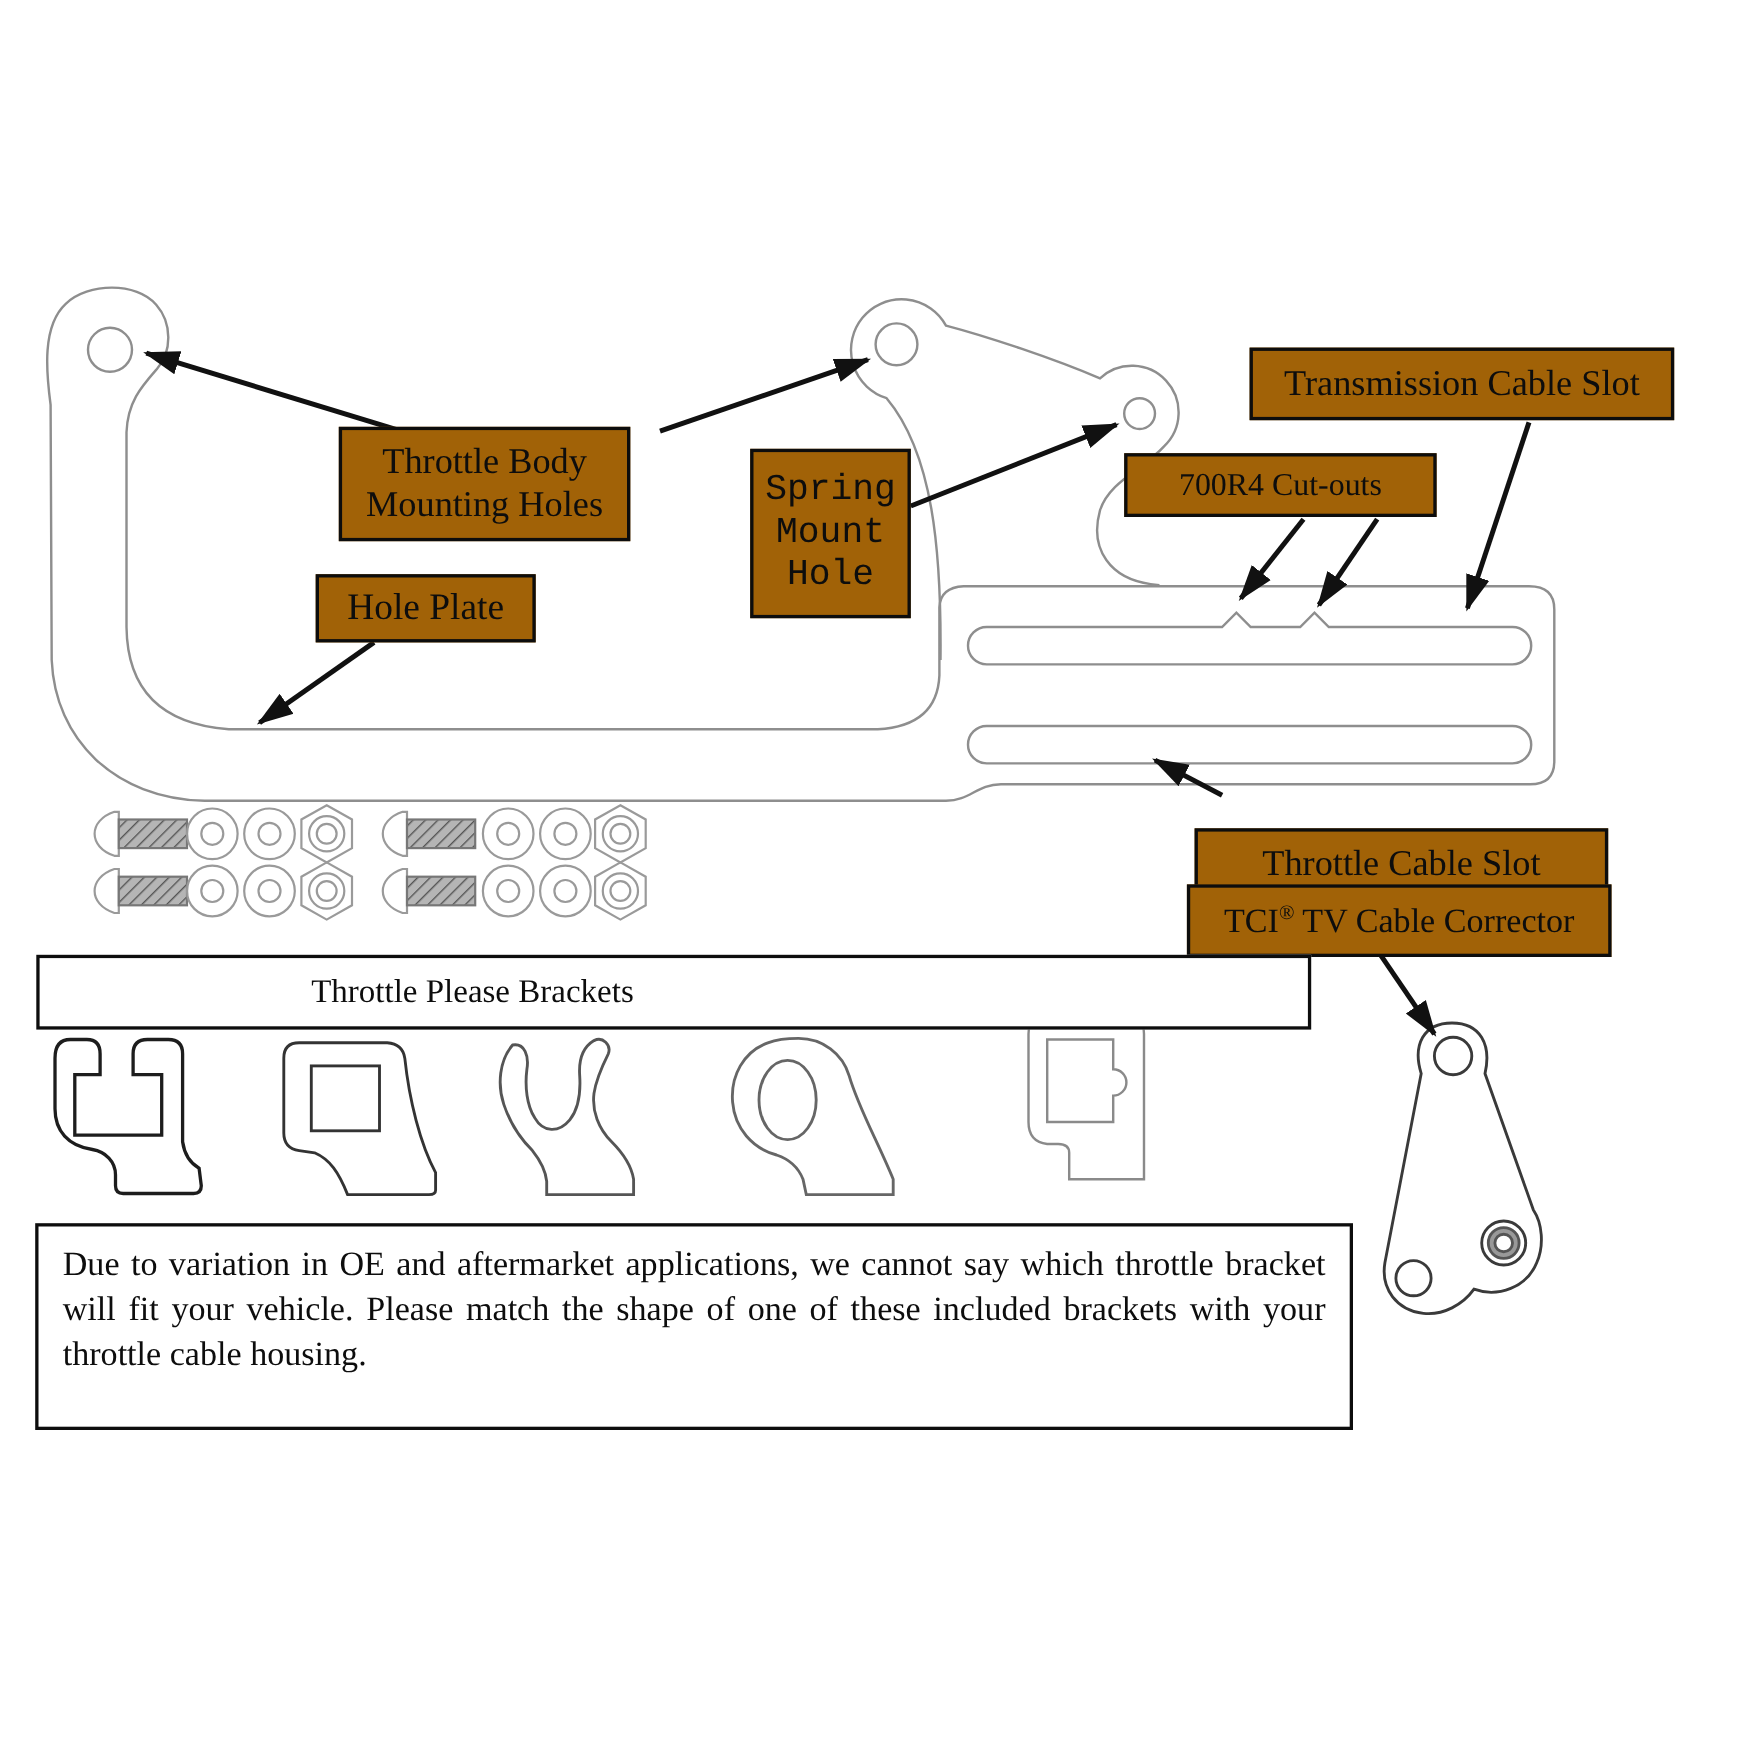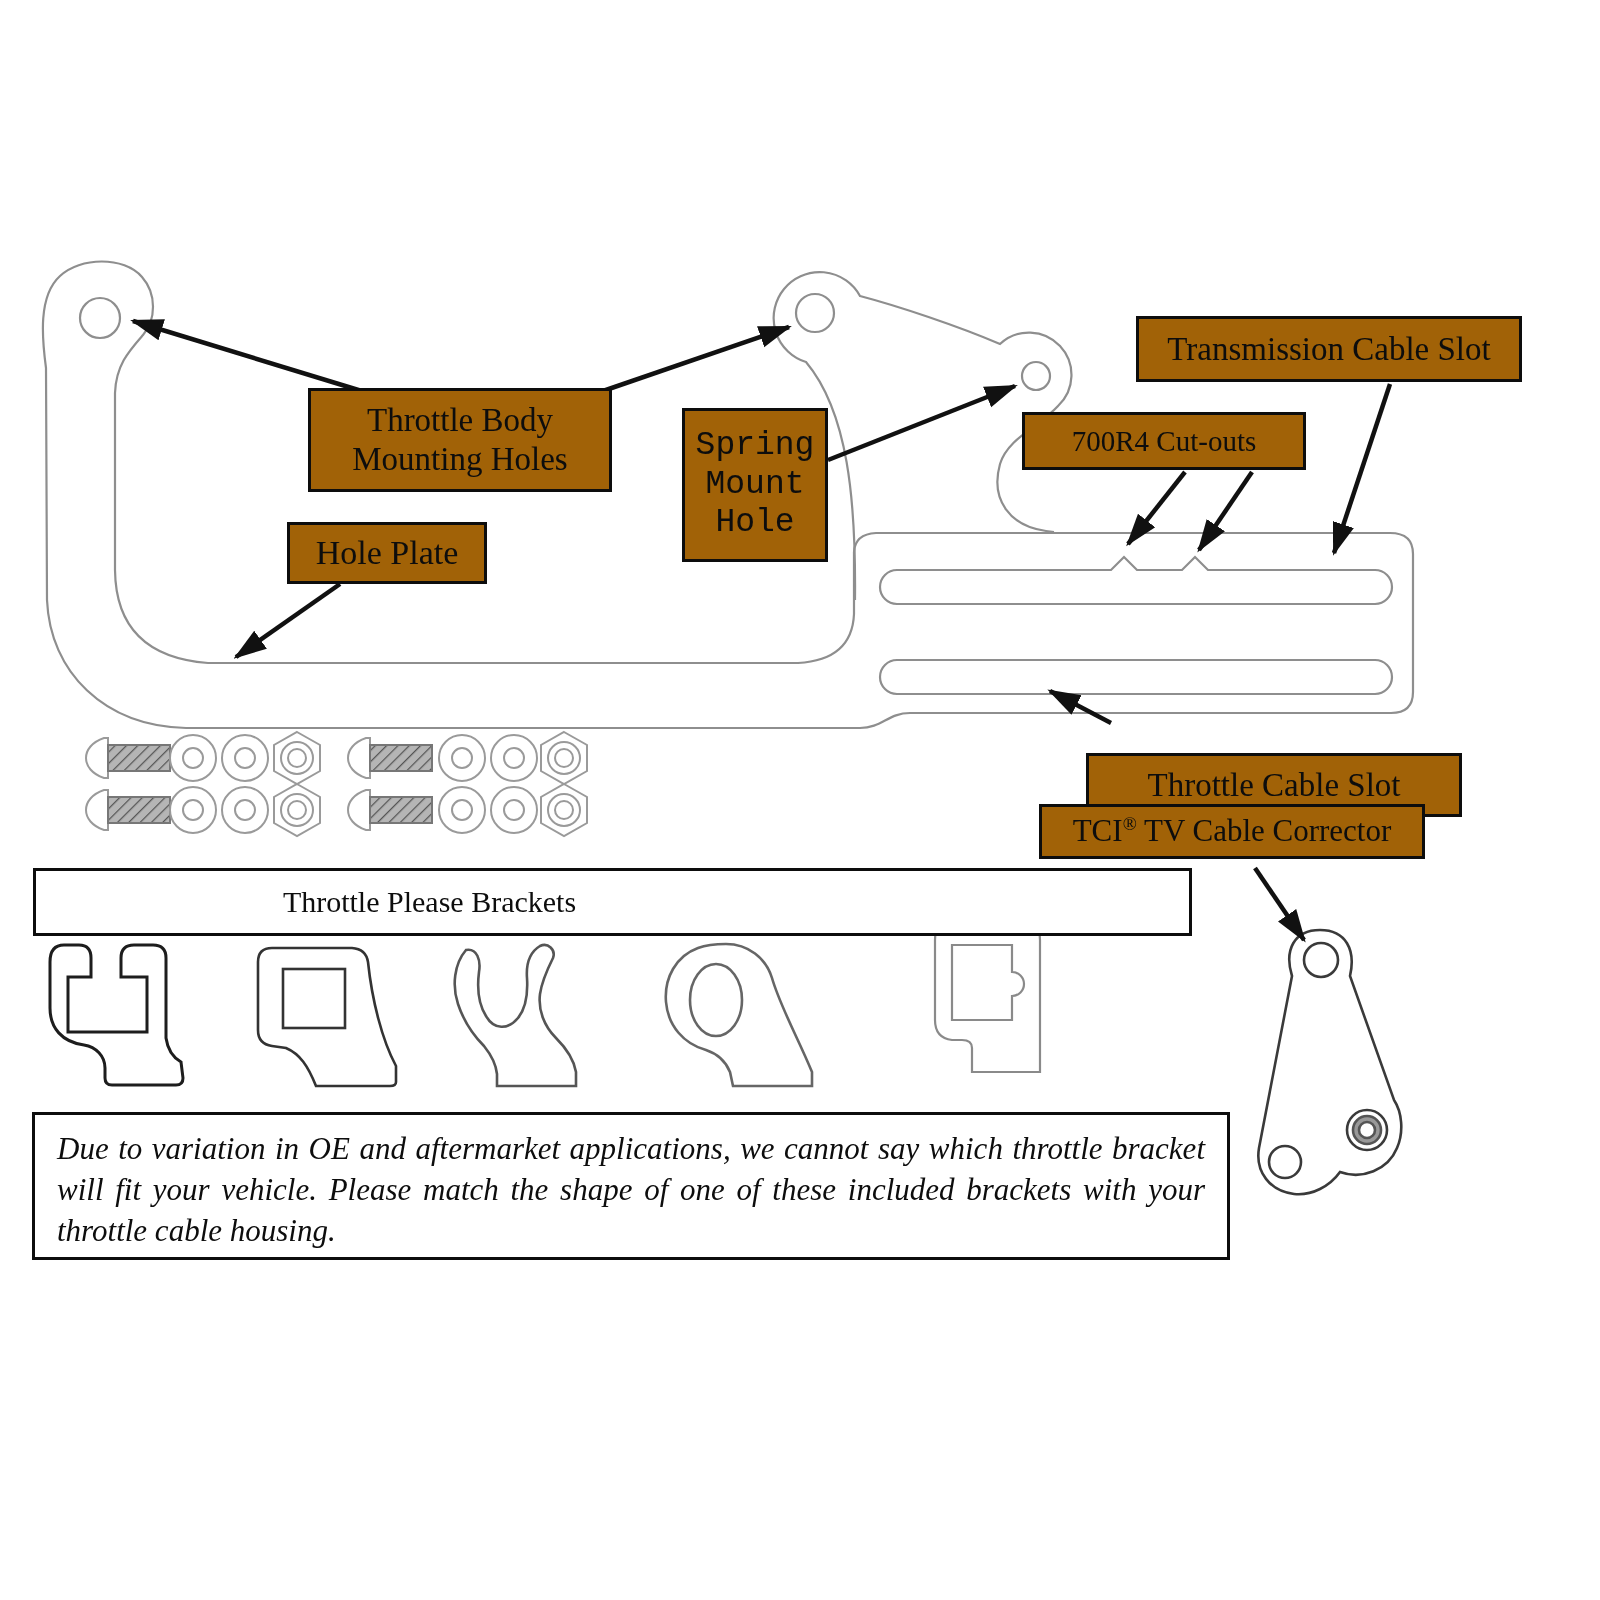--- a/index.html
+++ b/index.html
@@ -2,36 +2,36 @@
 <html><head>
 <meta charset="utf-8">
 <style>
   html,body{margin:0;padding:0;background:#fff;}
   .stage{position:relative;width:1600px;height:1600px;background:#fff;overflow:hidden;
          font-family:"Liberation Serif",serif;color:#0d0d0d;}
   .art{position:absolute;left:0;top:0;}
   .box{position:absolute;border:3px solid #0d0d0d;background:#a16207;
        display:flex;align-items:center;justify-content:center;text-align:center;
        line-height:1.18;box-sizing:border-box;padding:4px 10px;}
-  .lbl-tb{left:308px;top:388px;width:304px;height:104px;font-size:33px;}
+  .lbl-tb{left:308px;top:388px;width:265px;height:104px;font-size:33px;}
   .lbl-spring{left:682px;top:408px;width:146px;height:154px;font-size:33px;font-family:Liberation Mono, monospace;}
   .lbl-base{left:287px;top:522px;width:200px;height:62px;font-size:34px;}
   .lbl-700r4{left:1022px;top:412px;width:284px;height:58px;font-size:29px;}
   .lbl-transslot{left:1136px;top:316px;width:386px;height:66px;font-size:33px;}
   .lbl-throtslot{left:1086px;top:753px;width:376px;height:64px;font-size:33px;}
-  .lbl-tci{left:1039px;top:804px;width:386px;height:55px;font-size:31px;}
+  .lbl-tci{left:1079px;top:804px;width:386px;height:66px;font-size:31px;}
   .lbl-tci sup{font-size:0.6em;line-height:0;}
   .hdr{position:absolute;left:33px;top:868px;width:1159px;height:68px;
        border:3px solid #0d0d0d;box-sizing:border-box;display:flex;background:#fff;}
   .hdr .cell{display:flex;align-items:center;justify-content:center;font-size:30px;}
   .hdr .c1{width:787px;}
   .hdr .c2{flex:1;border-left:3px solid #0d0d0d;}
-  .note{position:absolute;left:32px;top:1112px;width:1198px;height:148px;
+  .note{position:absolute;left:32px;top:1112px;width:1198px;height:188px;
         border:3px solid #0d0d0d;box-sizing:border-box;background:#fff;
-        font-style:italic;font-size:31px;line-height:1.32;
+        font-size:31px;line-height:1.32;
         padding:14px 22px;text-align:justify;text-align-last:left;}
 </style>
 </head>
 <body>
 
 <div class="stage">
 
   <svg class="art" width="1600" height="1600" viewBox="0 0 1600 1600">
     <defs>
       <marker id="ah" markerUnits="userSpaceOnUse" markerWidth="36" markerHeight="26" refX="30" refY="13" orient="auto">

